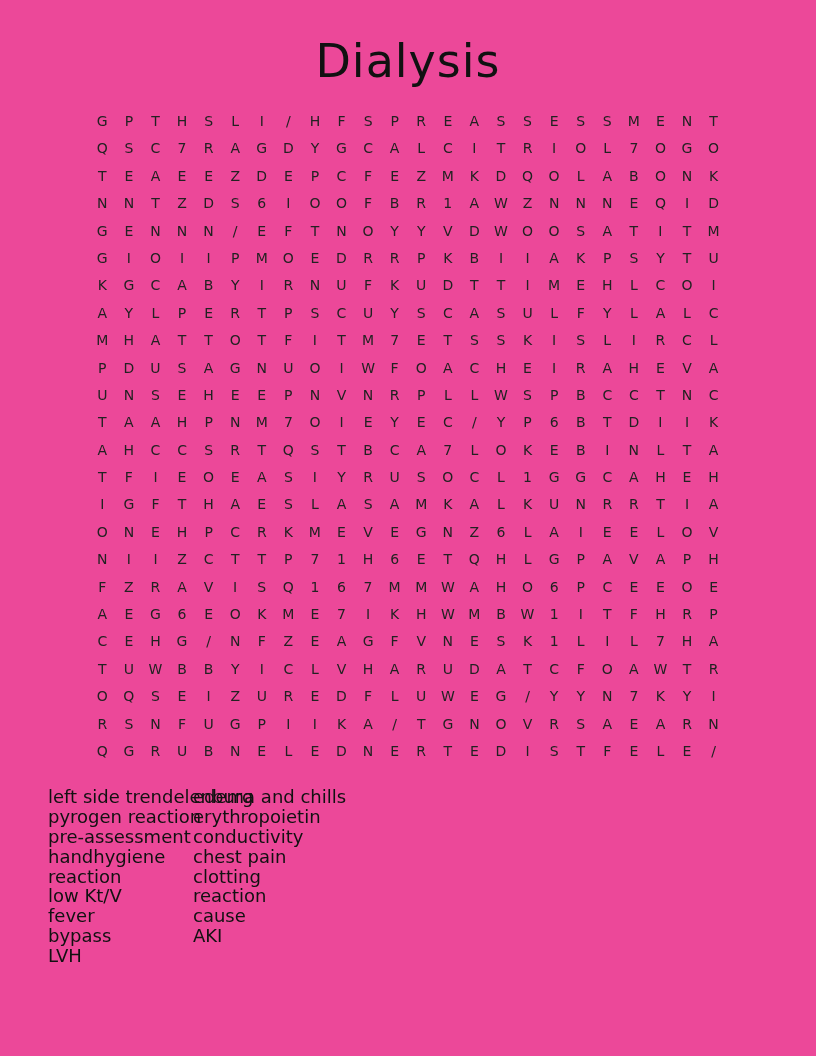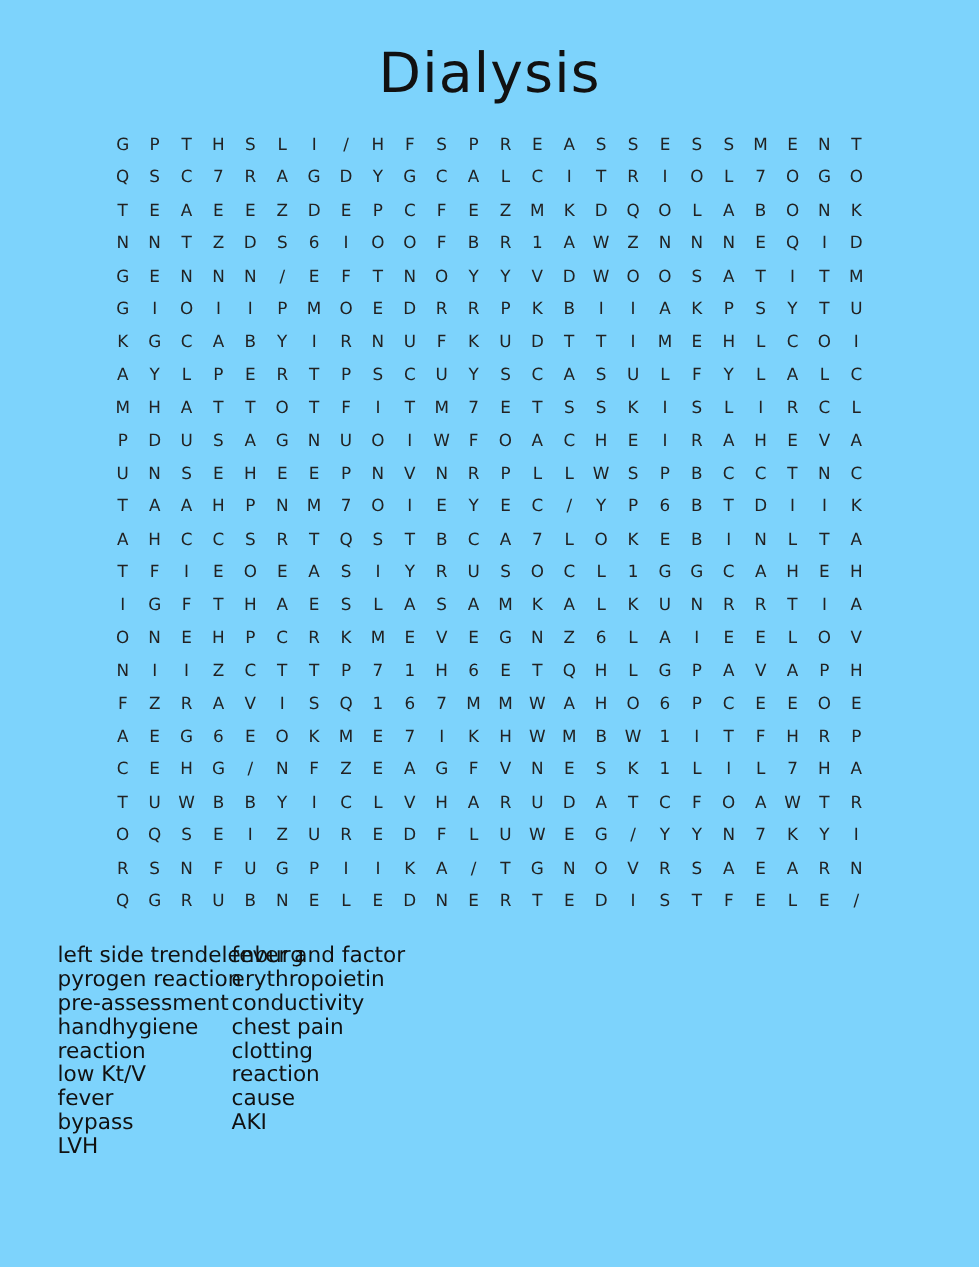--- a/index.html
+++ b/index.html
@@ -3,21 +3,21 @@
 <meta charset="utf-8">
 <style>
   html, body {
     margin: 0;
     padding: 0;
     background: #ffffff;
   }
   .page {
     width: 816px;
     height: 1056px;
-    background: #7dd3fc;
+    background: #ec4899;
     position: relative;
     font-family: "DejaVu Sans", sans-serif;
     color: #1a1a1a;
     overflow: hidden;
   }
   .title {
     margin: 0;
     padding-top: 34px;
     text-align: center;
     font-size: 46px;
@@ -696,21 +696,21 @@
         <div class="word">pyrogen reaction</div>
         <div class="word">pre-assessment</div>
         <div class="word">handhygiene</div>
         <div class="word">reaction</div>
         <div class="word">low Kt/V</div>
         <div class="word">fever</div>
         <div class="word">bypass</div>
         <div class="word">LVH</div>
       </div>
       <div class="word-col">
-        <div class="word">fever and factor</div>
+        <div class="word">edema and chills</div>
         <div class="word">erythropoietin</div>
         <div class="word">conductivity</div>
         <div class="word">chest pain</div>
         <div class="word">clotting</div>
         <div class="word">reaction</div>
         <div class="word">cause</div>
         <div class="word">AKI</div>
       </div>
     </div>
 </div>

